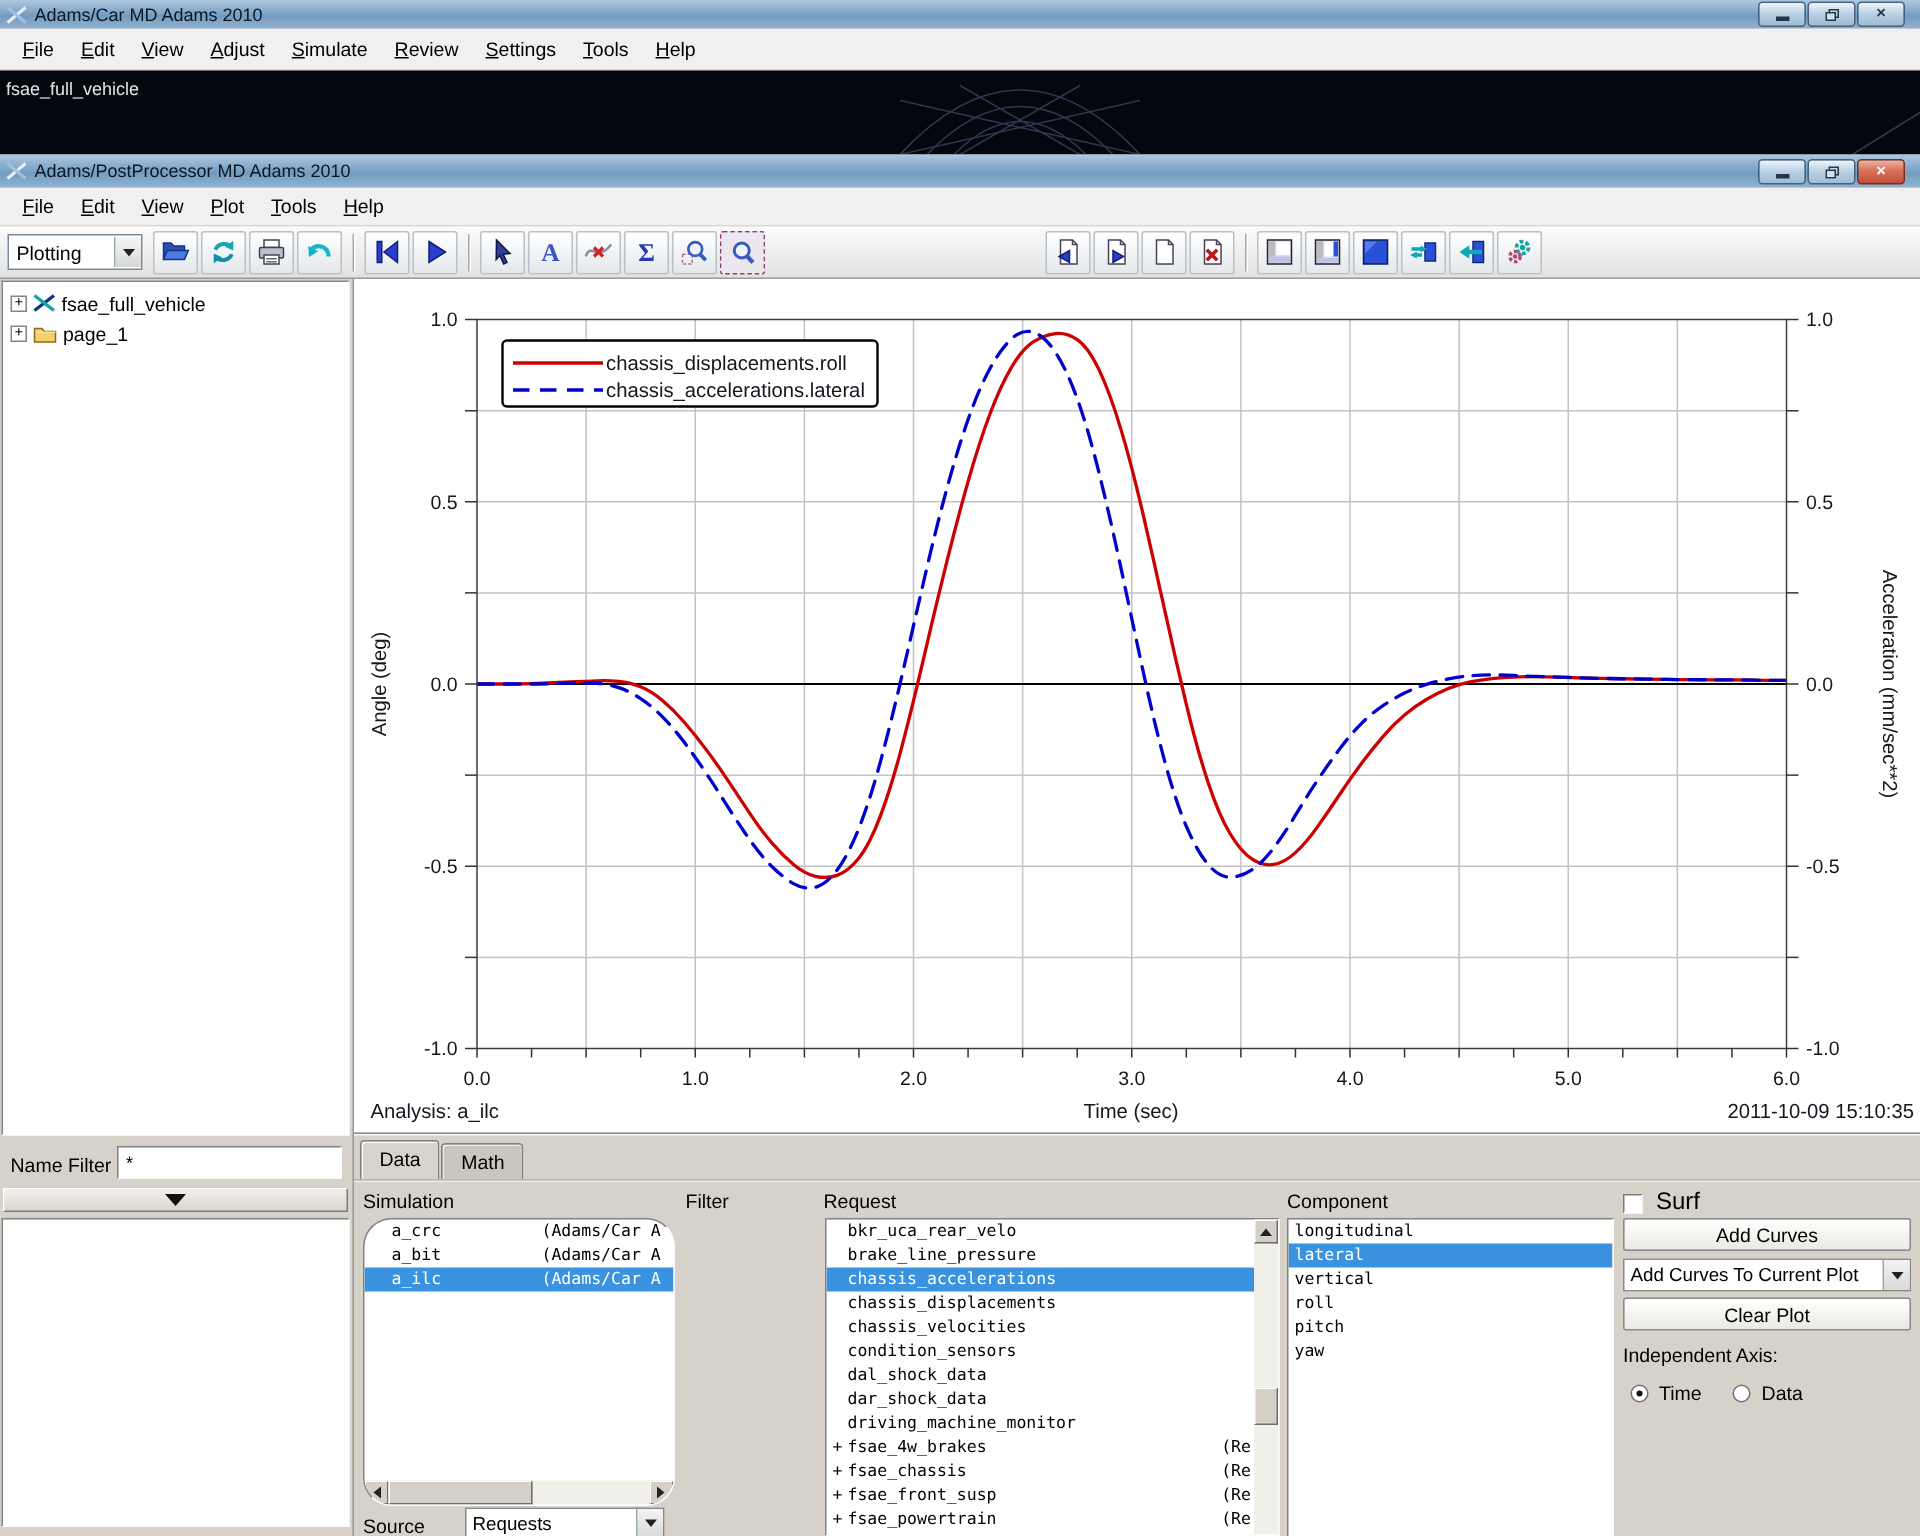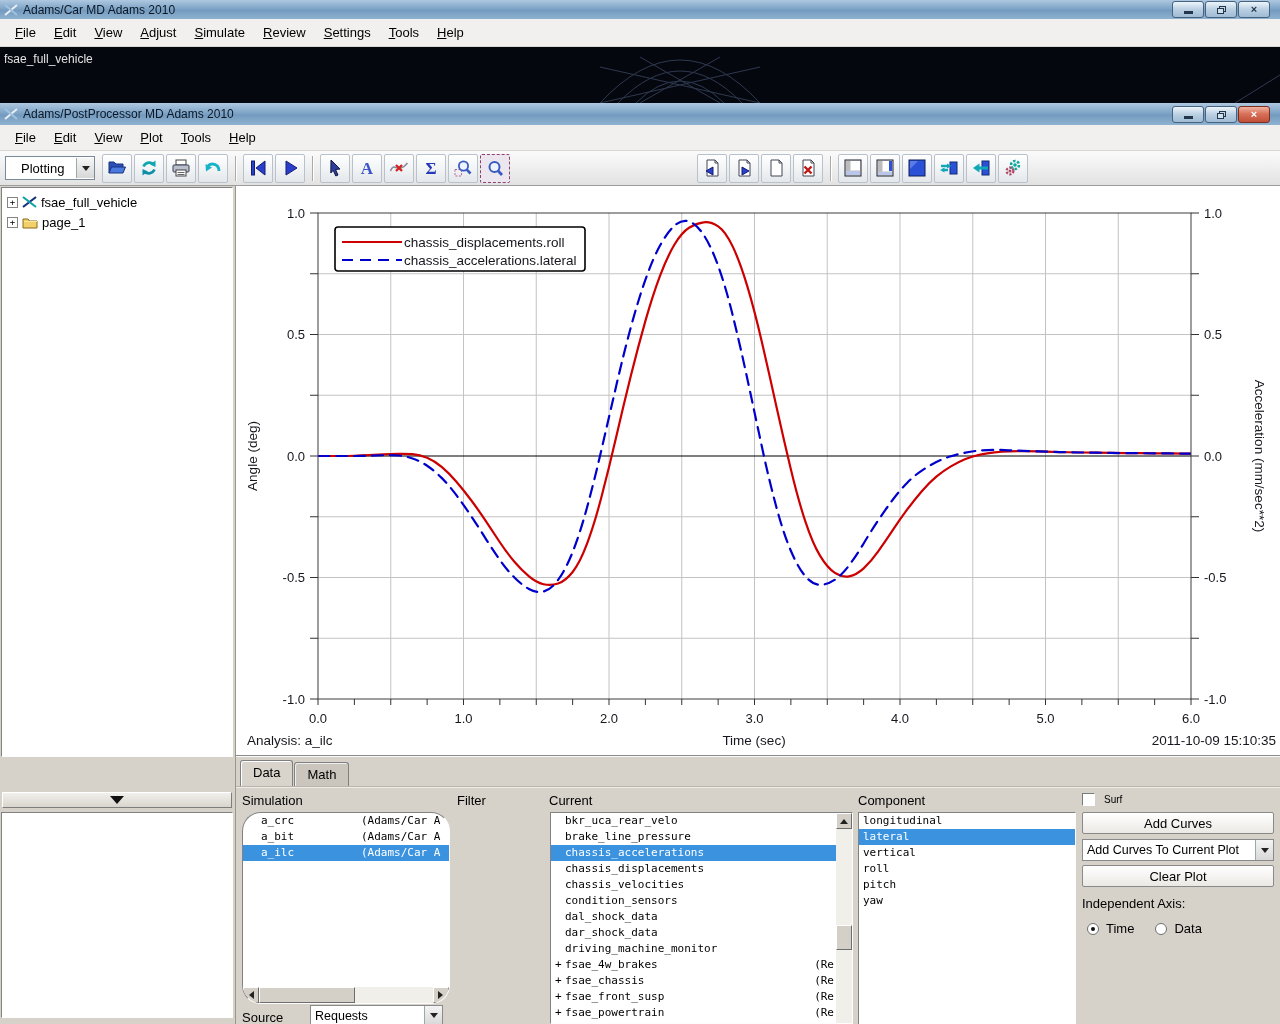--- a/index.html
+++ b/index.html
@@ -25,21 +25,21 @@
     padding-left:6px;border-bottom:1px solid #d9d7d3;box-sizing:border-box;}
   .menu-item{font-size:13px;padding:3px 9px;cursor:default;}
   .menu-item .ul{text-decoration:underline;}
   
   #car-viewport{position:absolute;left:0;top:47px;width:1280px;height:56px;background:#05070f;overflow:hidden;}
   #car-viewport .vp-label{position:absolute;left:4px;top:5px;font-size:12px;color:#e4e4e4;}
   
   #toolbar{position:absolute;left:0;top:151px;width:1280px;height:35px;box-sizing:border-box;
     background:linear-gradient(#fbfbfb,#e2e2e2);border-bottom:1px solid #9c9c9c;display:flex;align-items:center;padding:0 5px;}
   .tb-select{width:88px;height:22px;background:#fff;border:1px solid #7a8a99;display:flex;align-items:center;font-size:13px;}
-  .tb-select .sel-text{padding-left:15px;flex:1;}
+  .tb-select .sel-text{padding-left:5px;flex:1;}
   .tb-select .arrow-box{width:17px;height:20px;background:linear-gradient(#f6f6f6,#d7d7d7);border-left:1px solid #9aa;display:flex;align-items:center;justify-content:center;}
   .tri-down{width:0;height:0;border:4px solid transparent;border-top:5px solid #222;margin-top:4px;}
   .tb-btn{width:30px;height:29px;border:1px solid #b7c2cd;border-radius:2px;margin:0 1px;
     background:linear-gradient(#ffffff,#e4e8eb);display:flex;align-items:center;justify-content:center;box-sizing:border-box;}
   .tb-btn.active{border:1px dashed #8c4070;background:#ece7ef;}
   .tb-sep{width:1px;height:25px;background:#aaa;box-shadow:1px 0 0 #fff;margin:0 6px;}
   
   #left-panel{position:absolute;left:0;top:186px;width:236px;height:838px;background:#d6d2ca;
     border-right:1px solid #9a968e;box-sizing:border-box;}
   .sunken{background:#fff;border:1px solid;border-color:#828282 #fdfdfd #fdfdfd #828282;box-sizing:border-box;}
@@ -347,20 +347,24 @@
       <span>fsae_full_vehicle</span>
     </div>
     <div class="tree-row">
       <span class="expander">+</span>
       <svg width="16" height="13">
           <path d="M1 12 V3 h5 l1.5 2 H15 v7 z" fill="#f4d06a" stroke="#8a6a1a"></path>
           <path d="M2 5.5 h13" stroke="#fbe69a"></path>
         </svg>
       <span>page_1</span>
     </div>
+  </div>
+  <div id="nf-row">
+    <span id="nf-label">Name Filter</span>
+    <input id="nf-input" type="text" value="*" style="">
   </div>
   <div id="tree-collapse-btn">
     <span class="tri-down-big"></span>
   </div>
   <div id="lower-white" class="sunken"></div>
 </div>
 
 <div id="right-area">
   <svg id="plot-svg" width="1044" height="569">
     <defs>
@@ -473,21 +477,21 @@
 
   <div id="bottom-panel">
     <div id="tabs">
         <div class="tab active">Data</div>
         <div class="tab">Math</div>
       </div>
     <div id="tab-rule"></div>
 
     <span class="col-label" style="left:6px">Simulation</span>
     <span class="col-label" style="left:221px">Filter</span>
-    <span class="col-label" style="left:313px">Current</span>
+    <span class="col-label" style="left:313px">Request</span>
     <span class="col-label" style="left:622px">Component</span>
 
     <div class="listbox sunken" id="sim-list-box" style="left:6px;width:208px;height:192px;border-radius:19px;">
       <div id="sim-rows">
           <div class="lrow">
             <span class="sim-name">a_crc</span>
             <span class="sim-detail">(Adams/Car A</span>
           </div>
           <div class="lrow">
             <span class="sim-name">a_bit</span>
@@ -585,21 +589,21 @@
           <div class="lrow sel pad4">lateral</div>
           <div class="lrow pad4">vertical</div>
           <div class="lrow pad4">roll</div>
           <div class="lrow pad4">pitch</div>
           <div class="lrow pad4">yaw</div>
         </div>
     </div>
 
     <div style="position:absolute;left:846px;top:37px;display:flex;align-items:center;gap:9px;">
       <span class="checkbox"></span>
-      <span style="font-size:10px">Surf</span>
+      <span style="font-size:16px">Surf</span>
     </div>
     <div class="ctl-btn" style="top:56px;">
         <span>Add Curves</span>
       </div>
     <div class="combo" style="left:846px;top:83px;width:192px;height:22px;align-items:center;">
       <span class="combo-text">Add Curves To Current Plot</span>
       <span class="arrow-box">
           <span class="tri-down"></span>
         </span>
     </div>

